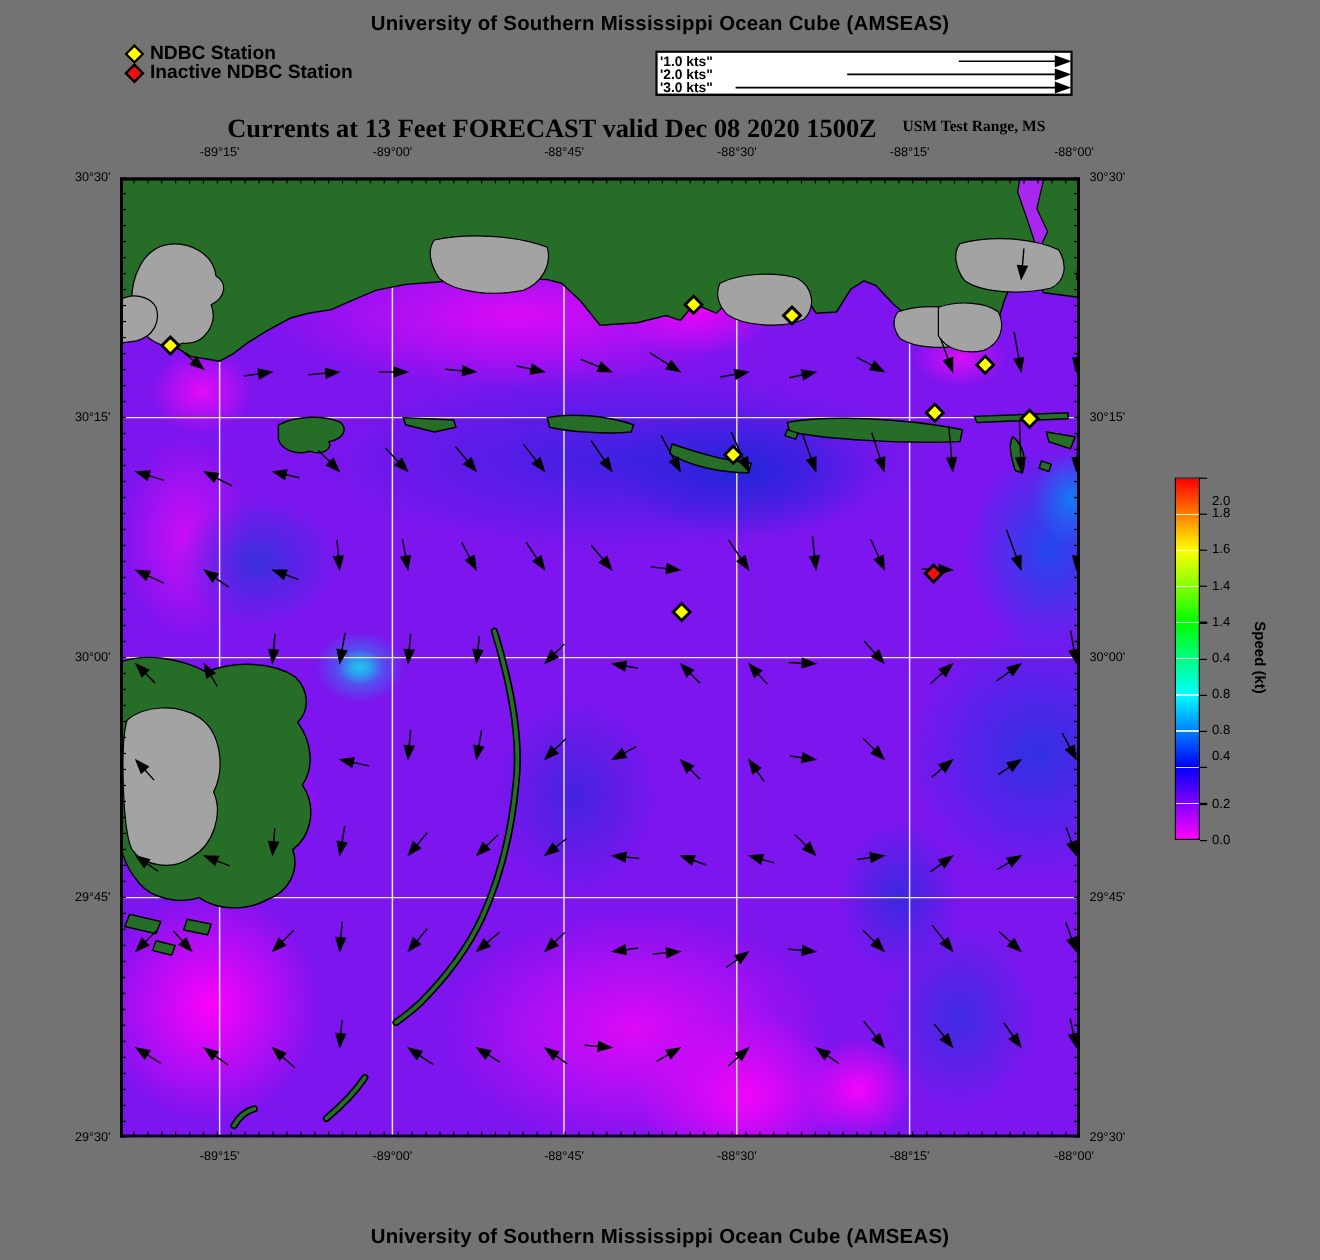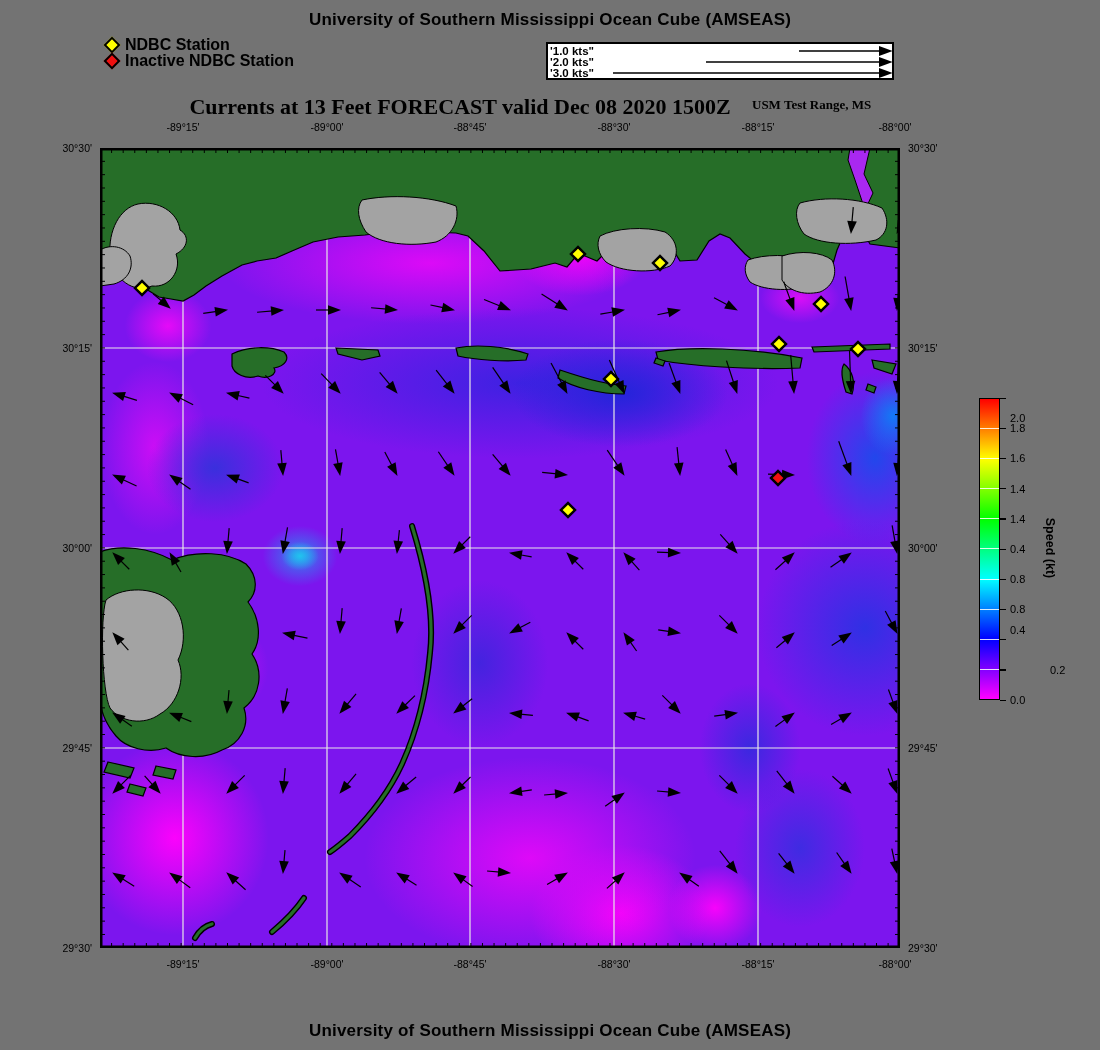--- a/index.html
+++ b/index.html
@@ -884,21 +884,21 @@
     <div class="axlab lat-r" style="left: 908px; top: 342px;">30°15'</div>
     <div class="axlab lat-l" style="left: 32px; top: 542px;">30°00'</div>
     <div class="axlab lat-r" style="left: 908px; top: 542px;">30°00'</div>
     <div class="axlab lat-l" style="left: 32px; top: 742px;">29°45'</div>
     <div class="axlab lat-r" style="left: 908px; top: 742px;">29°45'</div>
     <div class="axlab lat-l" style="left: 32px; top: 942px;">29°30'</div>
     <div class="axlab lat-r" style="left: 908px; top: 942px;">29°30'</div>
     <div class="" style="position: absolute; left: 1000px; top: 699.5px; width: 6px; height: 1.3px; background: rgb(0, 0, 0);"></div>
     <div class="cblab" style="top: 694px;">0.0</div>
     <div class="" style="position: absolute; left: 1000px; top: 669.3px; width: 6px; height: 1.3px; background: rgb(0, 0, 0);"></div>
-    <div class="cblab" style="top: 663.8px; margin-left: 40px;">0.2</div>
+    <div class="cblab" style="top: 663.8px;">0.2</div>
     <div class="" style="position: absolute; left: 1000px; top: 639.1px; width: 6px; height: 1.3px; background: rgb(0, 0, 0);"></div>
     <div class="cblab" style="top: 624px;">0.4</div>
     <div class="" style="position: absolute; left: 1000px; top: 608.9px; width: 6px; height: 1.3px; background: rgb(0, 0, 0);"></div>
     <div class="cblab" style="top: 603.4px;">0.8</div>
     <div class="" style="position: absolute; left: 1000px; top: 578.7px; width: 6px; height: 1.3px; background: rgb(0, 0, 0);"></div>
     <div class="cblab" style="top: 573.2px;">0.8</div>
     <div class="" style="position: absolute; left: 1000px; top: 548.5px; width: 6px; height: 1.3px; background: rgb(0, 0, 0);"></div>
     <div class="cblab" style="top: 543px;">0.4</div>
     <div class="" style="position: absolute; left: 1000px; top: 518.3px; width: 6px; height: 1.3px; background: rgb(0, 0, 0);"></div>
     <div class="cblab" style="top: 512.8px;">1.4</div>

